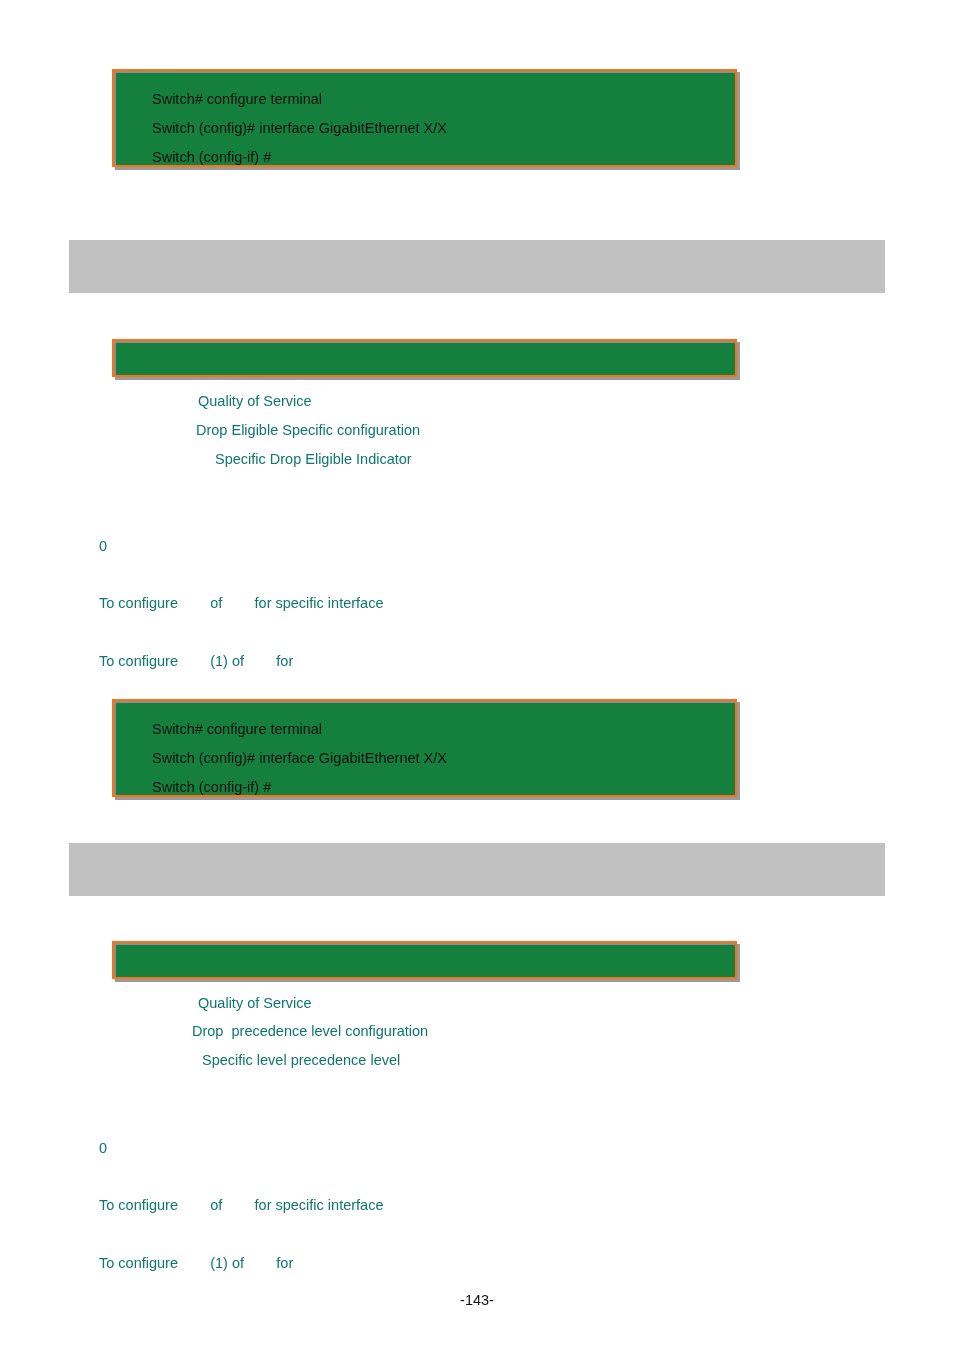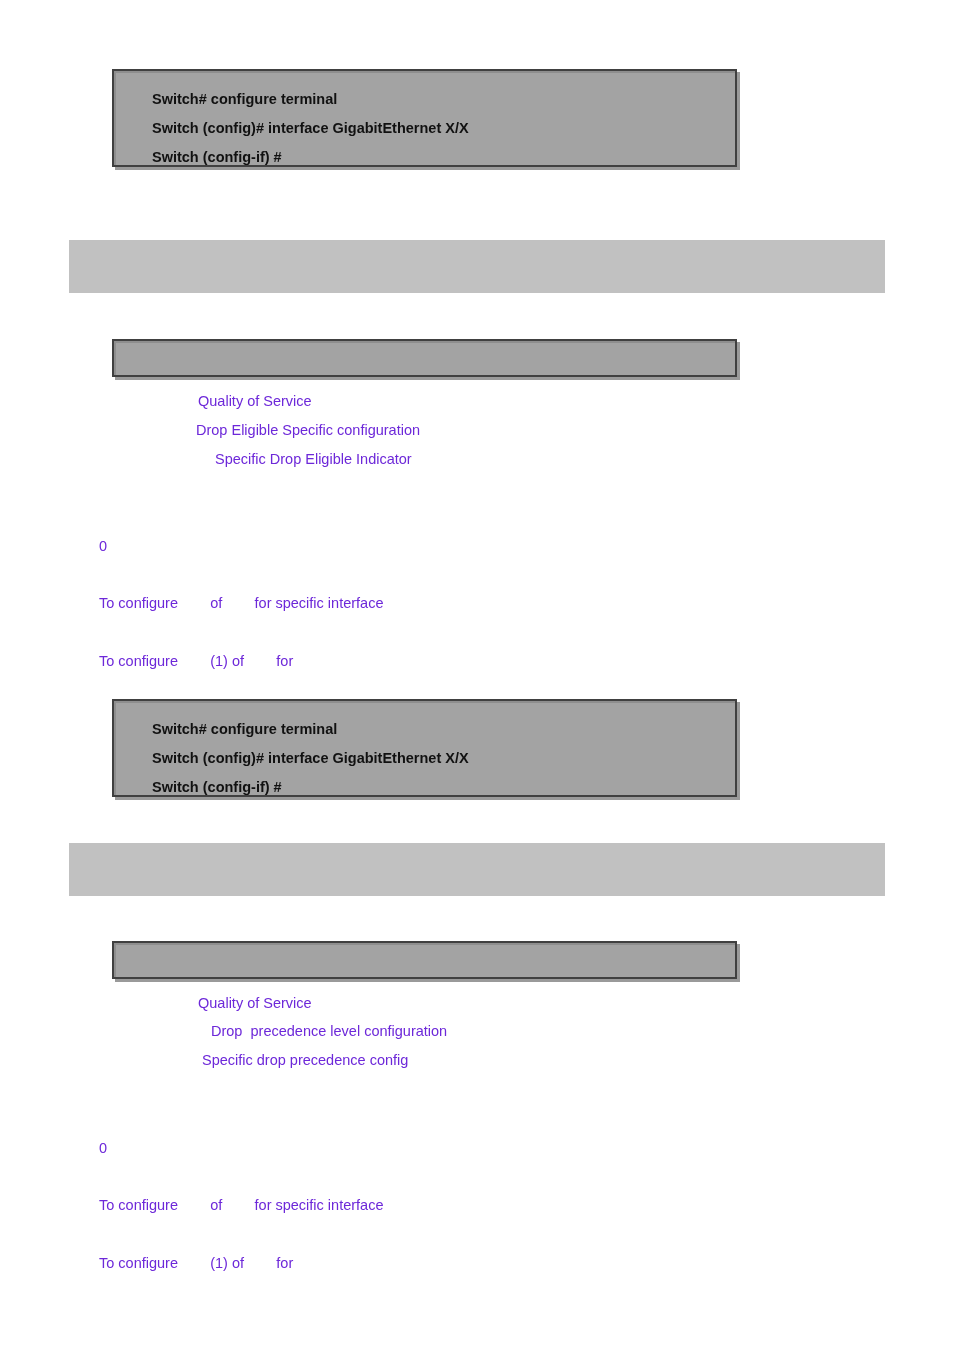--- a/index.html
+++ b/index.html
@@ -16,25 +16,24 @@
     position: relative;
     width: 954px;
     height: 1350px;
     background: #ffffff;
     overflow: hidden;
   }
 
   
   .bevel-box {
     position: absolute;
-    background: #a3a3a3;
-    border: 2px solid #404040;
+    background: #15803d;
+    border: 2px solid #f97316;
     box-shadow: 3px 3px 0 0 #9a9a9a;
     box-sizing: border-box;
-    font-weight: bold;
   }
   .bevel-box::before {
     content: "";
     position: absolute;
     left: 0; top: 0; right: 0; bottom: 0;
     border-left: 2px solid #8e8e8e;
     border-top: 2px solid #8e8e8e;
     pointer-events: none;
   }
   .cli-box {
@@ -60,21 +59,21 @@
     line-height: 53px;
     padding-left: 18px;
     color: #000000;
     white-space: pre;
   }
 
   
   .text-line {
     position: absolute;
     font-size: 14.5px;
-    color: #6d28d9;
+    color: #0f766e;
     white-space: pre;
     line-height: 18px;
   }
 
   
   .page-number {
     position: absolute;
     width: 100%;
     text-align: center;
     font-size: 14.5px;
@@ -117,22 +116,23 @@
 
   <div class="gray-bar" style="left:69px; top:843px; width:816px; height:53px;">
     <div class="gray-bar-label"></div>
   </div>
 
   <div class="bevel-box" style="left:112px; top:941px; width:625px; height:38px;">
     <div class="cli-line" style="line-height:34px; padding-left:14px;"></div>
   </div>
 
   <div class="text-line" style="left:198px; top:994px;">Quality of Service</div>
-  <div class="text-line" style="left:211px; top:1022px;">Drop  precedence level configuration</div>
-  <div class="text-line" style="left:202px; top:1051px;">Specific drop precedence config</div>
+  <div class="text-line" style="left:192px; top:1022px;">Drop  precedence level configuration</div>
+  <div class="text-line" style="left:202px; top:1051px;">Specific level precedence level</div>
 
   <div class="text-line" style="left:99px; top:1139px;">0</div>
 
   <div class="text-line" style="left:99px; top:1196px;">To configure        of        for specific interface</div>
   <div class="text-line" style="left:99px; top:1254px;">To configure        (1) of        for</div>
 
+  <div class="page-number" style="top:1292px;">-143-</div>
 
 </div>
 
 </body></html>

